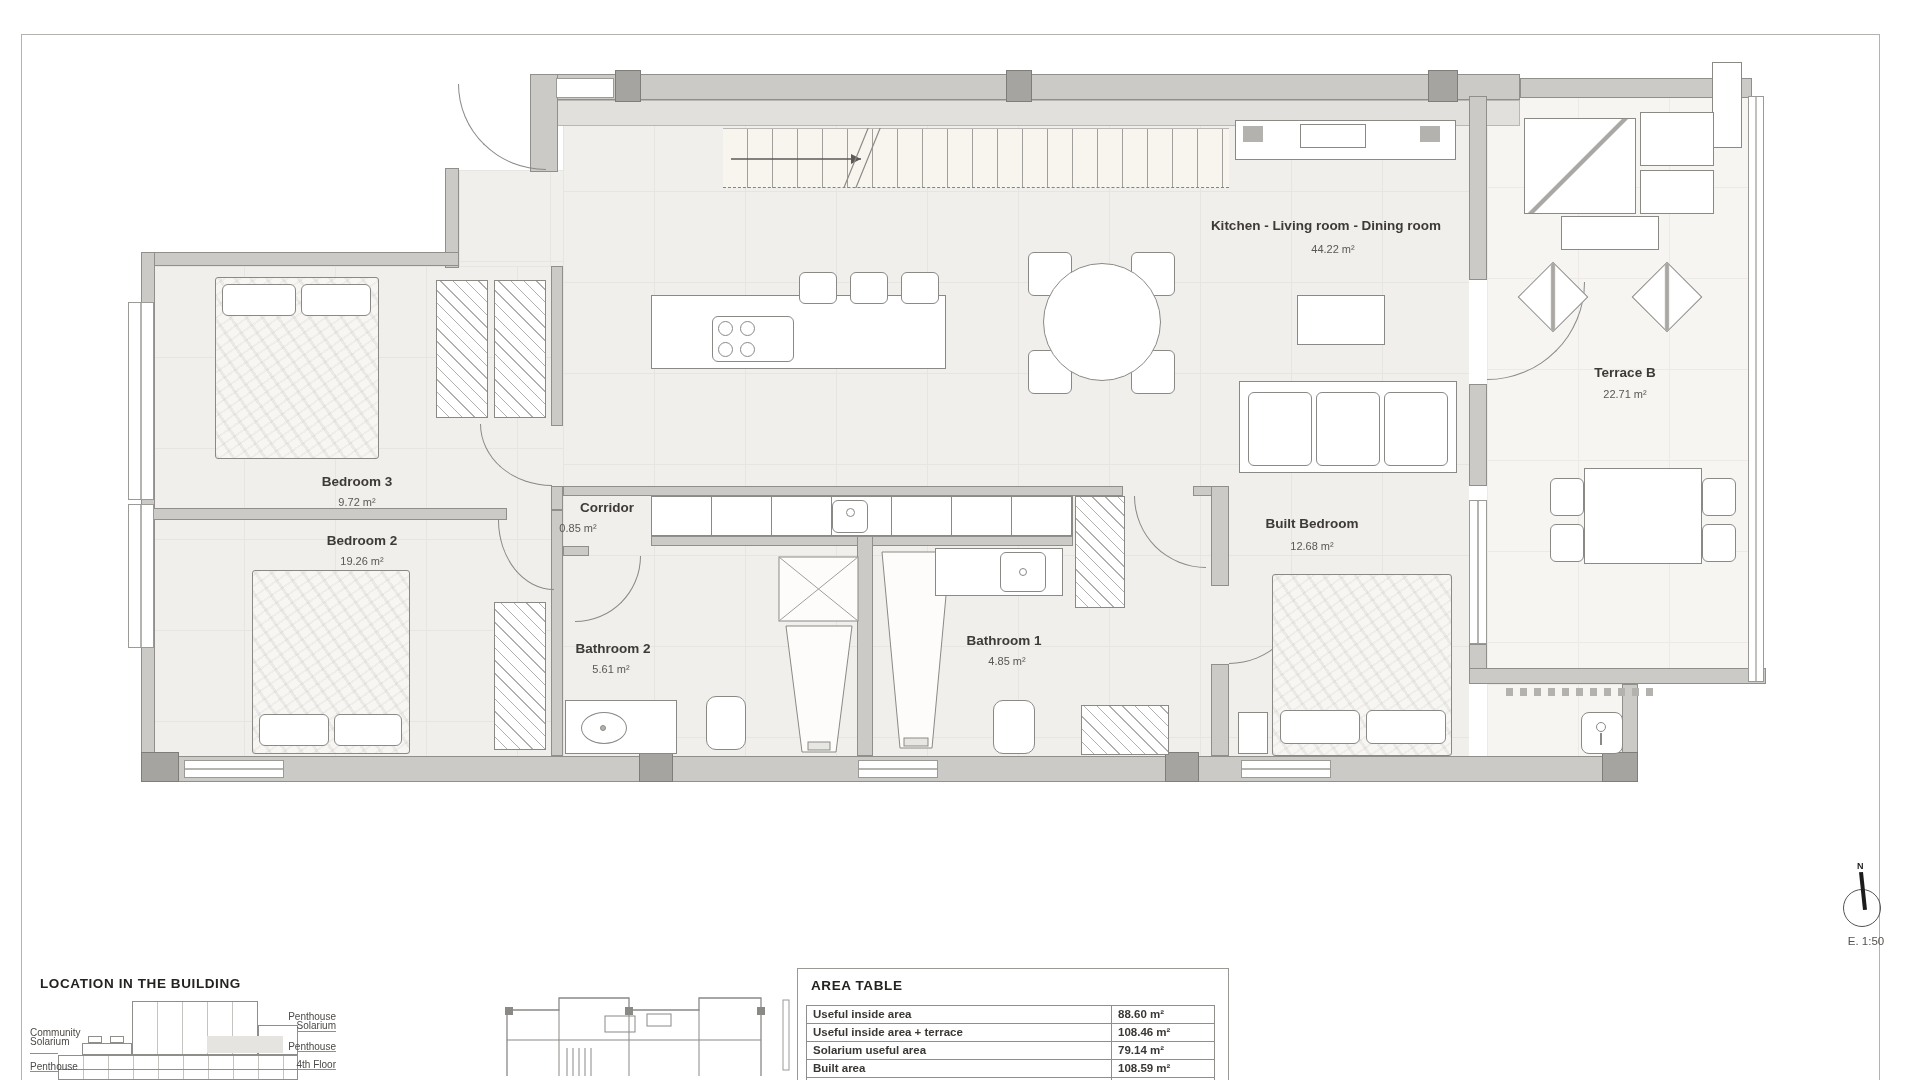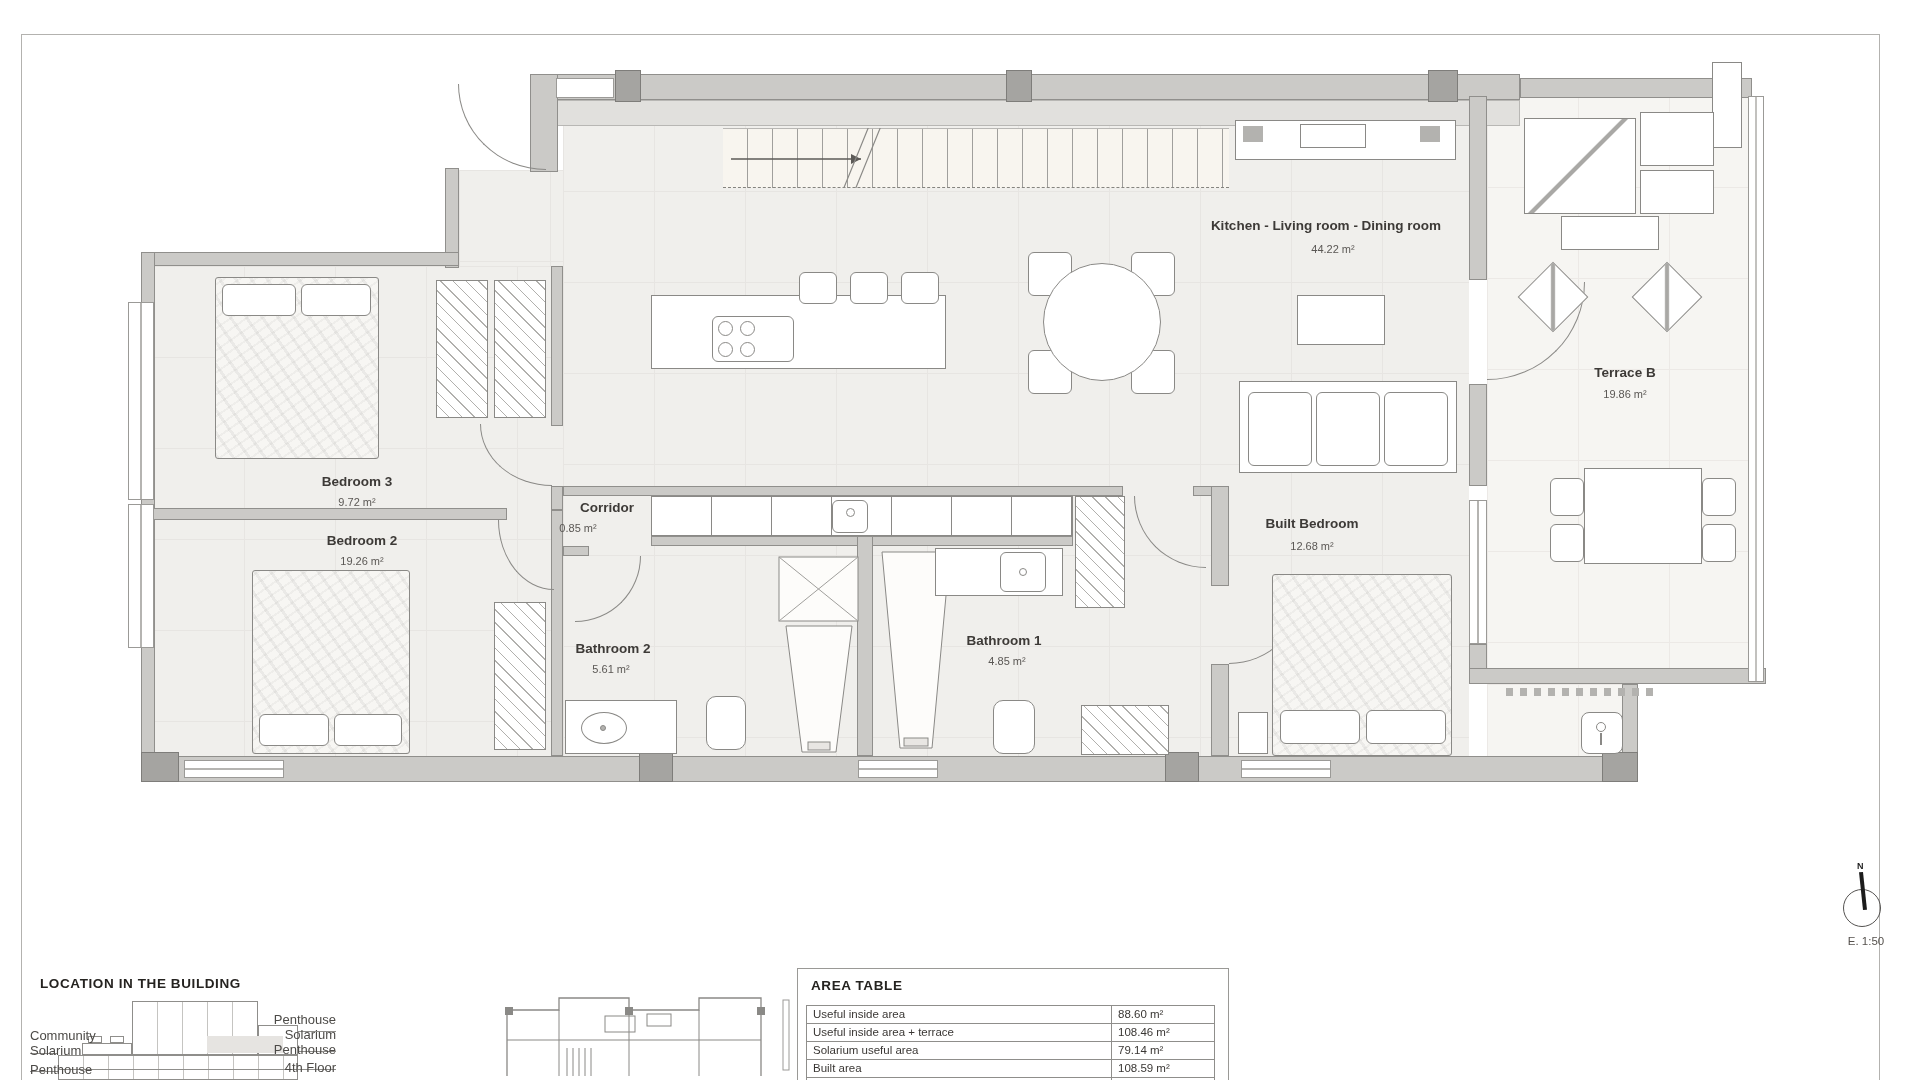--- a/index.html
+++ b/index.html
@@ -29,26 +29,26 @@
   .winline{background:linear-gradient(#fff 45%,#b5b4b1 45%,#b5b4b1 55%,#fff 55%)}
   .door-bl{border-left:1px solid #8a8986;border-bottom:1px solid #8a8986;border-radius:0 0 0 100%}
   .door-br{border-right:1px solid #8a8986;border-bottom:1px solid #8a8986;border-radius:0 0 100% 0}
   .stairs{background-color:#f8f5ef;
     background-image:repeating-linear-gradient(90deg,transparent 0 24px,#a09f9c 24px 25px);
     border-bottom:1px dashed #85847f;border-top:1px solid #b8b7b4}
   .lbl{font-weight:700;font-size:13.5px;color:#3d3a37;white-space:nowrap;transform:translateX(-50%)}
   .area{font-weight:400;font-size:11px;color:#5a5754;white-space:nowrap;transform:translateX(-50%)}
   .circ{border-radius:50%}
   .seat{border-radius:6px}
-  .sm{font-size:13px;line-height:15px;color:#4c4a47;white-space:pre-line}
+  .sm{font-size:10px;line-height:9px;color:#4c4a47;white-space:pre-line}
   .lead{background:#8f8e8b}
   .sect-title{font-weight:700;font-size:13.5px;letter-spacing:.6px;color:#252320}
   .atable{border:1px solid #8f8e8b}
   .arow{display:flex;height:17px;border-bottom:1px solid #8f8e8b}
-  .acell{font-weight:400;font-size:11.5px;color:#3a3734;padding:2px 0 0 6px;box-sizing:border-box}
+  .acell{font-weight:700;font-size:11.5px;color:#3a3734;padding:2px 0 0 6px;box-sizing:border-box}
   .acell.l{width:305px;border-right:1px solid #8f8e8b}
   .acell.v{width:102px}
   .bline{background:transparent;border:1px solid #8f8e8b}
   .vlines{background-image:repeating-linear-gradient(90deg,transparent 0 24px,#c5c4c1 24px 25px)}
 </style>
 </head>
 <body>
 
 <div class="abs frame" style="left:21px;top:34px;width:1859px;height:1060px"></div>
 
@@ -213,21 +213,21 @@
   <div class="abs area" style="left:578px;top:522px"><span>0.85 m²</span></div>
   <div class="abs lbl" style="left:613px;top:641px"><span>Bathroom 2</span></div>
   <div class="abs area" style="left:611px;top:663px"><span>5.61 m²</span></div>
   <div class="abs lbl" style="left:1004px;top:633px"><span>Bathroom 1</span></div>
   <div class="abs area" style="left:1007px;top:655px"><span>4.85 m²</span></div>
   <div class="abs lbl" style="left:1312px;top:516px"><span>Built Bedroom</span></div>
   <div class="abs area" style="left:1312px;top:540px"><span>12.68 m²</span></div>
   <div class="abs lbl" style="left:1326px;top:218px"><span>Kitchen - Living room - Dining room</span></div>
   <div class="abs area" style="left:1333px;top:243px"><span>44.22 m²</span></div>
   <div class="abs lbl" style="left:1625px;top:365px"><span>Terrace B</span></div>
-  <div class="abs area" style="left:1625px;top:388px"><span>19.86 m²</span></div>
+  <div class="abs area" style="left:1625px;top:388px"><span>22.71 m²</span></div>
 </div>
 
 <div class="abs" style="left:0;top:960px;width:480px;height:120px">
   <div class="abs sect-title" style="left:40px;top:16px">LOCATION IN THE BUILDING</div>
   <div class="abs bline vlines" style="left:132px;top:41px;width:126px;height:54px"></div>
   <div class="abs bline" style="left:258px;top:65px;width:40px;height:30px"></div>
   <div class="abs" style="left:207px;top:76px;width:76px;height:17px;background:#e6e4e1"></div>
   <div class="abs bline" style="left:82px;top:83px;width:50px;height:12px"></div>
   <div class="abs bline" style="left:88px;top:76px;width:14px;height:7px"></div>
   <div class="abs bline" style="left:110px;top:76px;width:14px;height:7px"></div>

